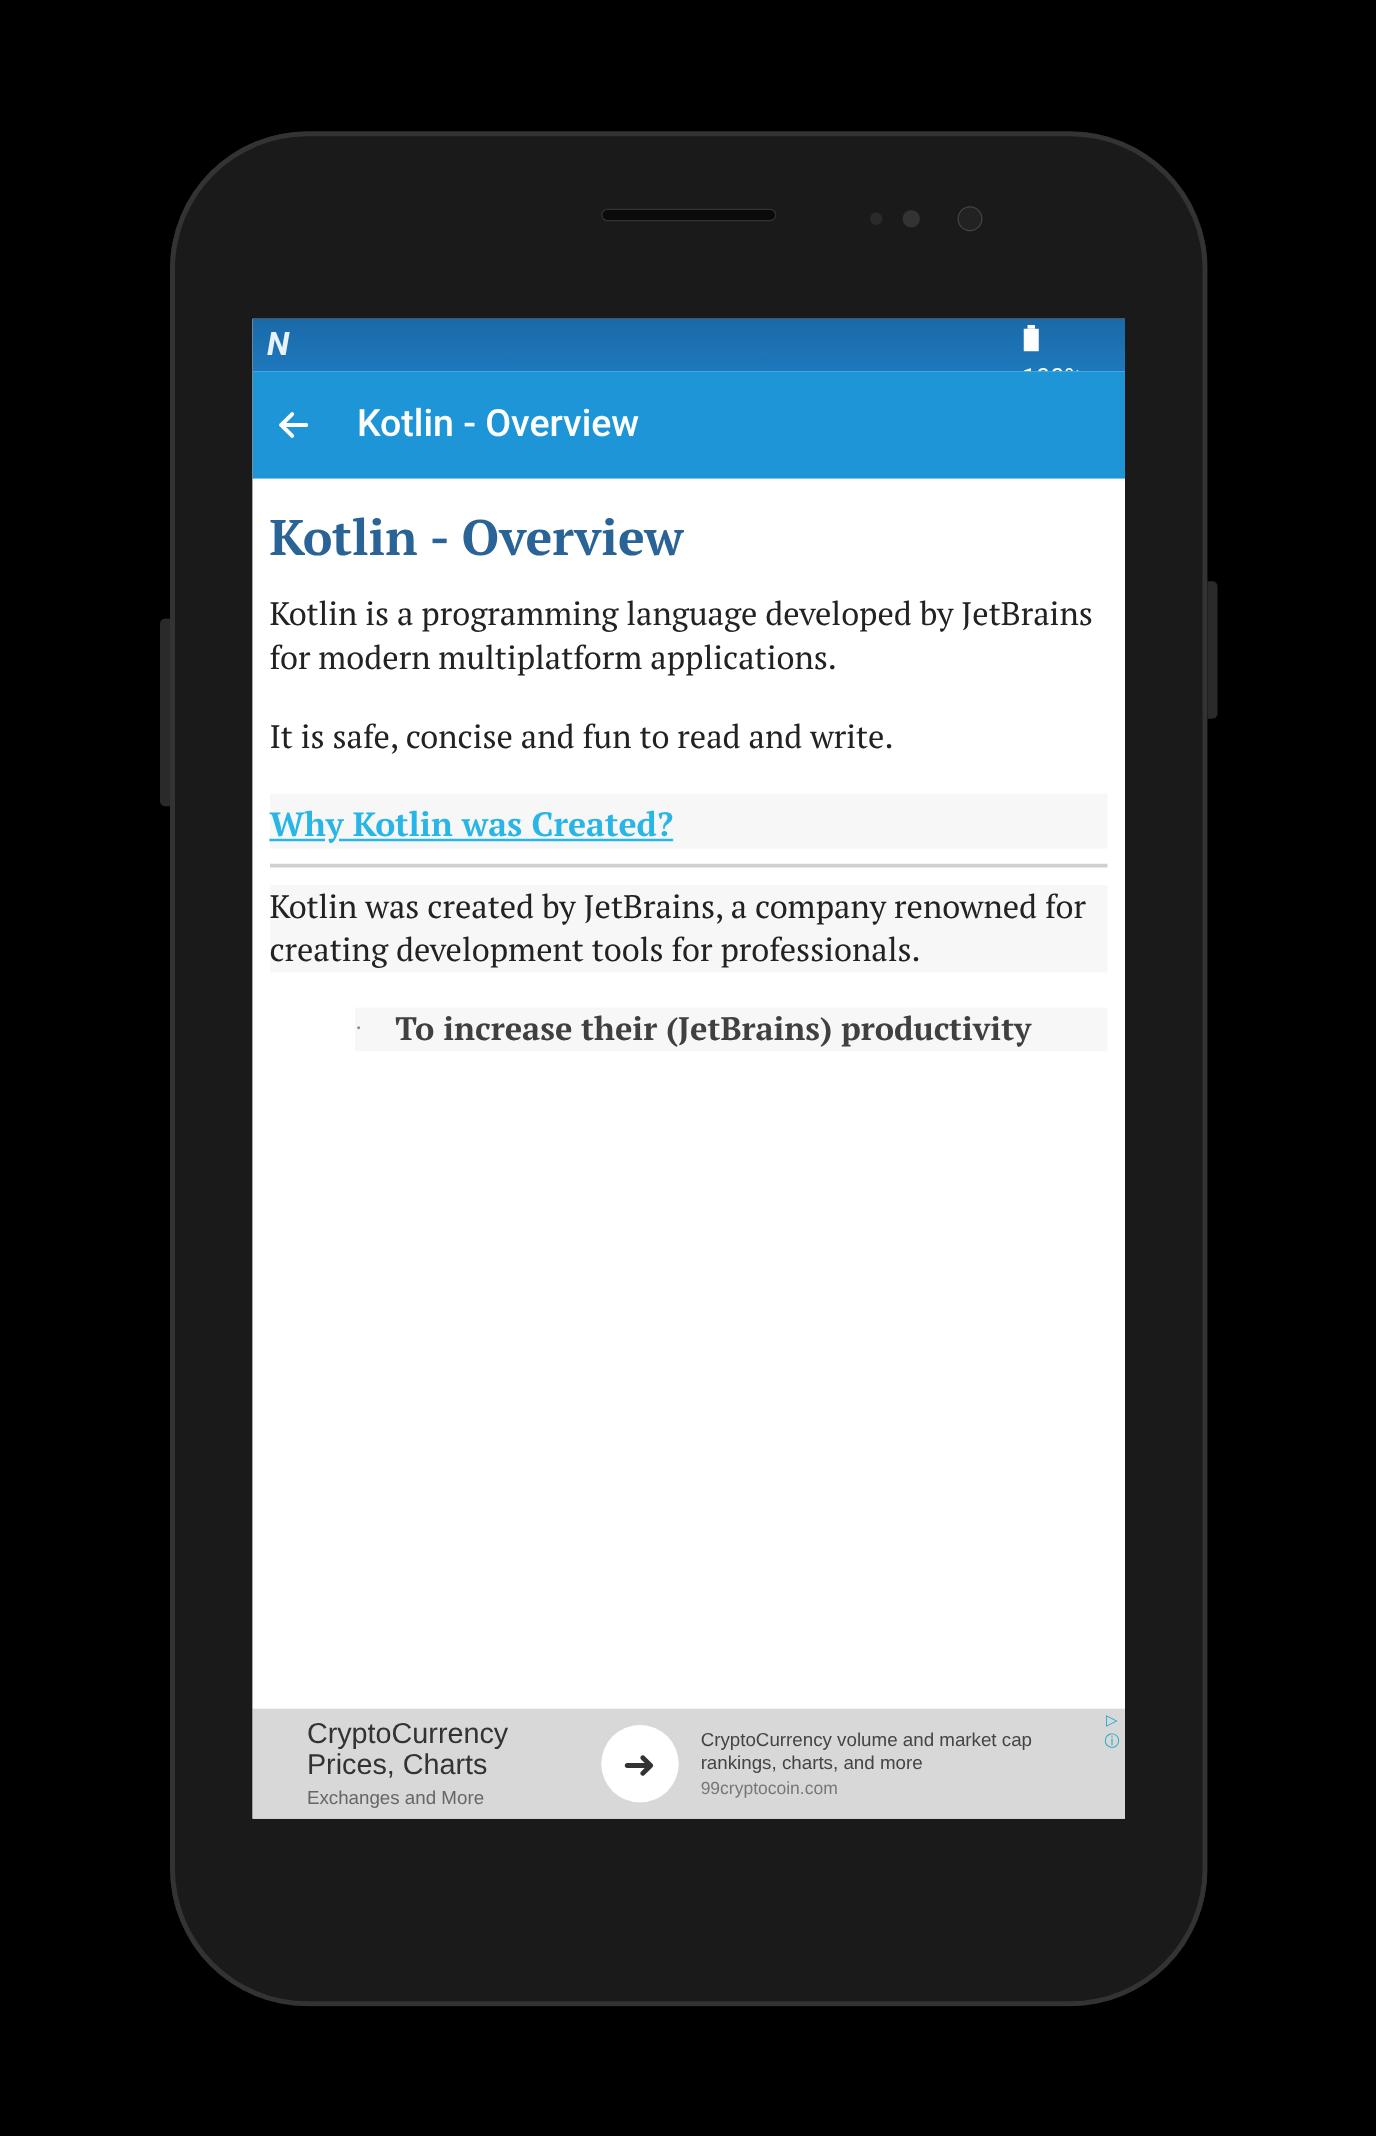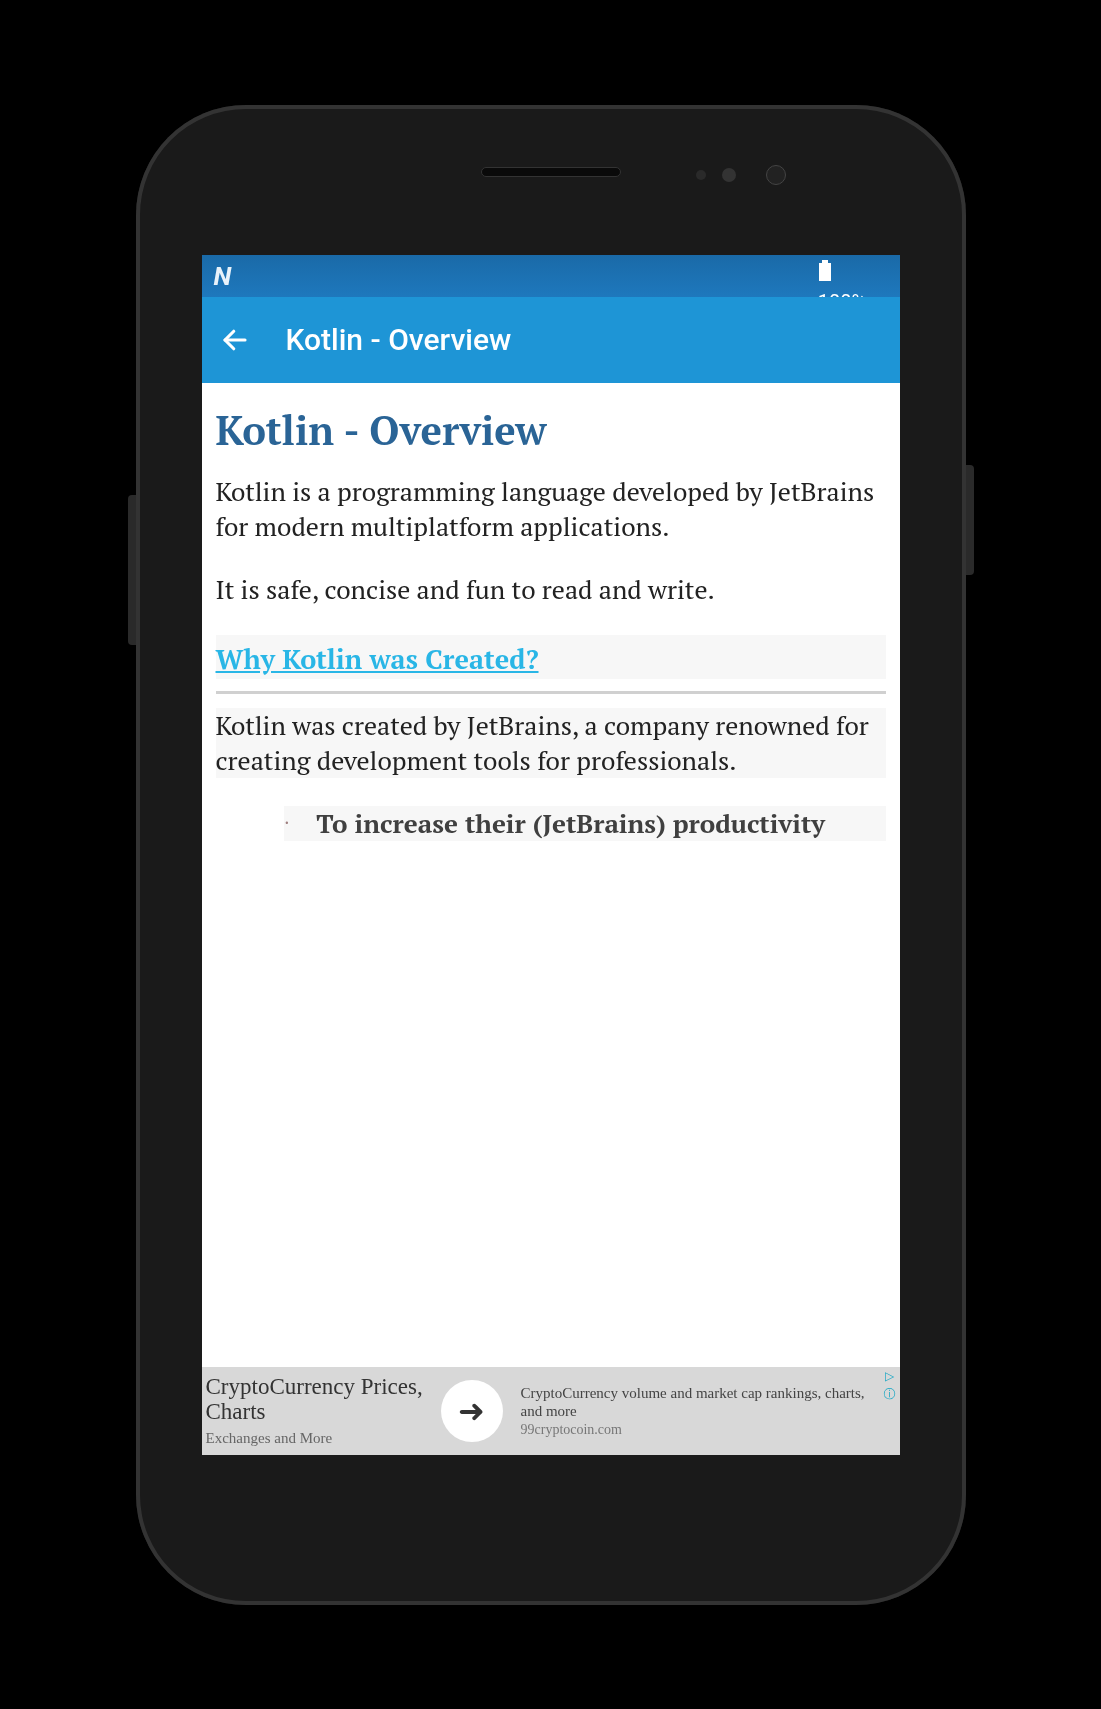--- a/index.html
+++ b/index.html
@@ -191,22 +191,23 @@
   }
   .bullet-title {
     font-weight: bold;
     color: #404040;
   }
   .ad-banner {
     height: 88px;
     background: #d8d8d8;
     display: flex;
     align-items: stretch;
-    font-family: Liberation Serif, serif;
+    font-family: Liberation Sans, sans-serif;
     position: relative;
+    padding-left: 40px;
   }
   .ad-left {
     flex: 0 0 225px;
     padding: 2px 0 2px 4px;
     display:flex;
     flex-direction:column;
     justify-content:center;
   }
   .ad-left-title { font-size: 23px; color:#333; line-height:1.1; }
   .ad-left-sub { font-size: 15px; color:#666; margin-top:6px;}

